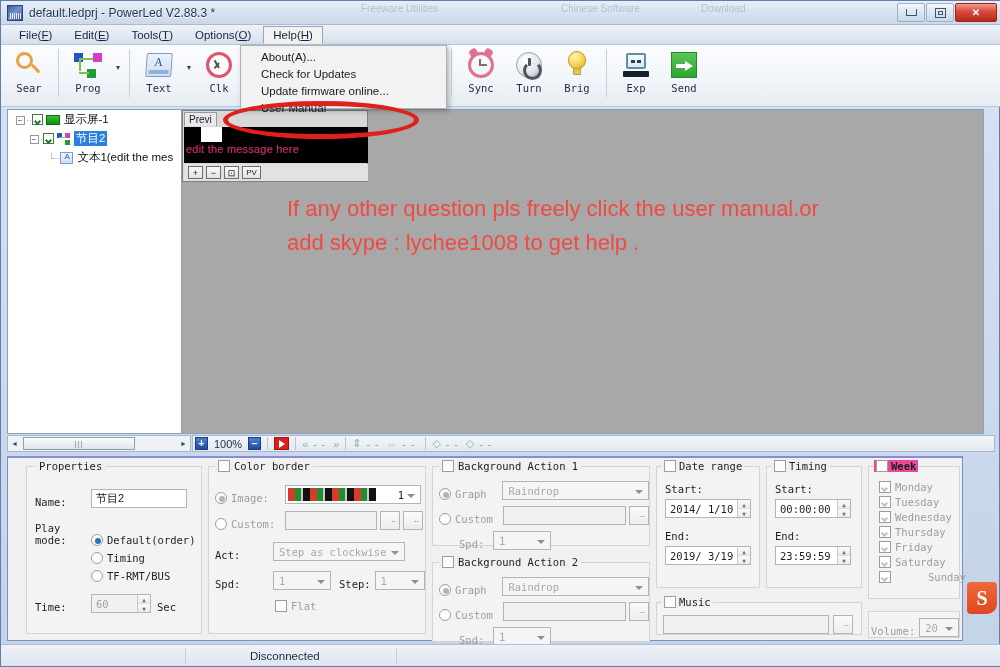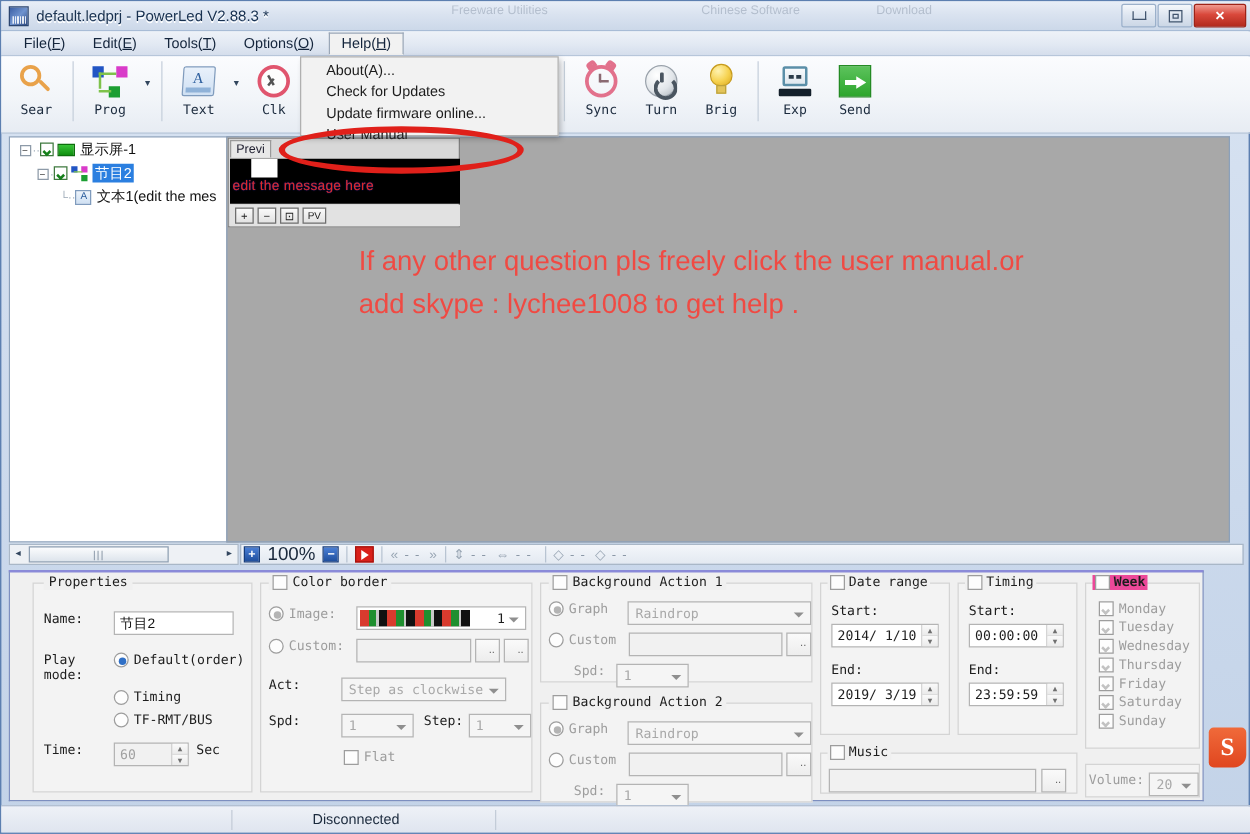--- a/index.html
+++ b/index.html
@@ -240,21 +240,21 @@
   .zoomstrip {
     position:absolute; left:191px; top:434px; width:803px; height:17px;
     background:linear-gradient(180deg,#f3f6fa,#e3e9f1); border:1px solid #a9b7c7;
     display:flex; align-items:center; padding-left:2px; gap:3px;
   }
   .zs-plus, .zs-minus {
     width:13px; height:13px; background:linear-gradient(180deg,#4a7fd6,#1f4f9e);
     border:1px solid #163d7d; color:#fff; font-size:10px; line-height:11px;
     display:flex; align-items:center; justify-content:center; font-weight:bold;
   }
-  .zs-pct { font-size:15px; color:#1b2a3d; margin:0 3px;text-align:right; }
+  .zs-pct { font-size:11px; color:#1b2a3d; margin:0 3px;text-align:right; }
   .zs-sep { width:1px; height:13px; background:#b8c4d2; margin:0 3px; }
   .zs-play { width:15px; height:13px; background:#d9201a; border:1px solid #a5130e; display:flex; align-items:center; justify-content:center;}
   .zs-play:after{ content:""; width:0;height:0;border-left:6px solid #fff;border-top:4px solid transparent;border-bottom:4px solid transparent;}
   .zs-ico { font-size:11px; color:#9aa7b5; display:flex; align-items:center; }
   .zs-val { font-size:10.5px; color:#8b98a7; margin:0 4px 0 2px; letter-spacing:1px;}
 
   
   .propsarea {
     position:absolute; left:6px; top:455px; width:956px; height:185px;
     background:#f0f0f0; border:1px solid #7d8fc0; border-top:2px solid #8a8ad8;
@@ -305,21 +305,21 @@
     border-bottom:1px solid #dcdcdc;
   }
   .cbox { width:12px; height:12px; border:1px solid #9d9d9d; background:#fdfdfd; display:inline-block; flex:none; position:relative; }
   .cbox.checked-dim:after{
     content:""; position:absolute; left:2px; top:4px; width:3px; height:3px;
     border-left:2px solid #c2c2c2; border-bottom:2px solid #c2c2c2; transform:rotate(-45deg);
   }
   .radio { width:12px; height:12px; border:1px solid #9d9d9d; border-radius:50%; background:#fdfdfd; flex:none; position:relative;}
   .radio.on:after{ content:""; position:absolute; left:3px; top:3px; width:6px; height:6px; border-radius:50%; background:#2f6fc6; }
   .radio.on.dim:after{ background:#b4b4b4; }
-  .row { display:flex; align-items:flex-start; }
+  .row { display:flex; align-items:flex-end; }
   .btn-dots {
     width:20px; height:19px; border:1px solid #b4b4b4;
     background:linear-gradient(180deg,#fafafa,#ededed);
     font-size:9px; color:#666; display:flex; align-items:center; justify-content:flex-end;
     padding-right:3px; padding-bottom:4px;
   }
   .imgswatch {
     width:88px; height:13px; background:#111;
     background-image:
       repeating-linear-gradient(90deg,#d83b2e 0 7px, #1f8f2f 7px 13px, #c9c9c9 13px 15px, #111 15px 22px);
@@ -775,21 +775,21 @@
             <span class="lbl dim" style="margin-left:4px;">Thursday</span>
           </div>
         <div class="row" style="margin:3px 0 0 10px;">
             <span class="cbox checked-dim"></span>
             <span class="lbl dim" style="margin-left:4px;">Friday</span>
           </div>
         <div class="row" style="margin:3px 0 0 10px;">
             <span class="cbox checked-dim"></span>
             <span class="lbl dim" style="margin-left:4px;">Saturday</span>
           </div>
-        <div class="row" style="margin:3px 0 15px 10px;">
+        <div class="row" style="margin:3px 0 15px 10px;gap:33px;">
             <span class="cbox checked-dim"></span>
             <span class="lbl dim" style="margin-left:4px;">Sunday</span>
           </div>
       </div>
       <div class="group" style="width:92px; height:30px; margin-top:6px; border:1px solid #d4d4d4;">
         <div class="row" style="margin:6px 0 0 2px;">
           <span class="lbl dim">Volume:</span>
           <span class="combo dim" style="width:44px; margin-left:4px;">20</span>
         </div>
       </div>

